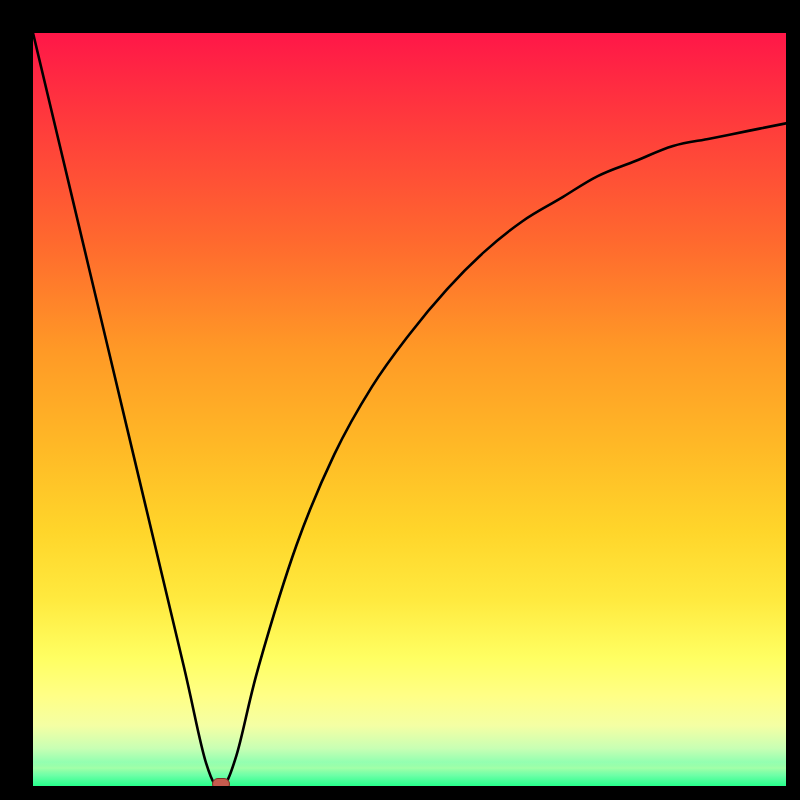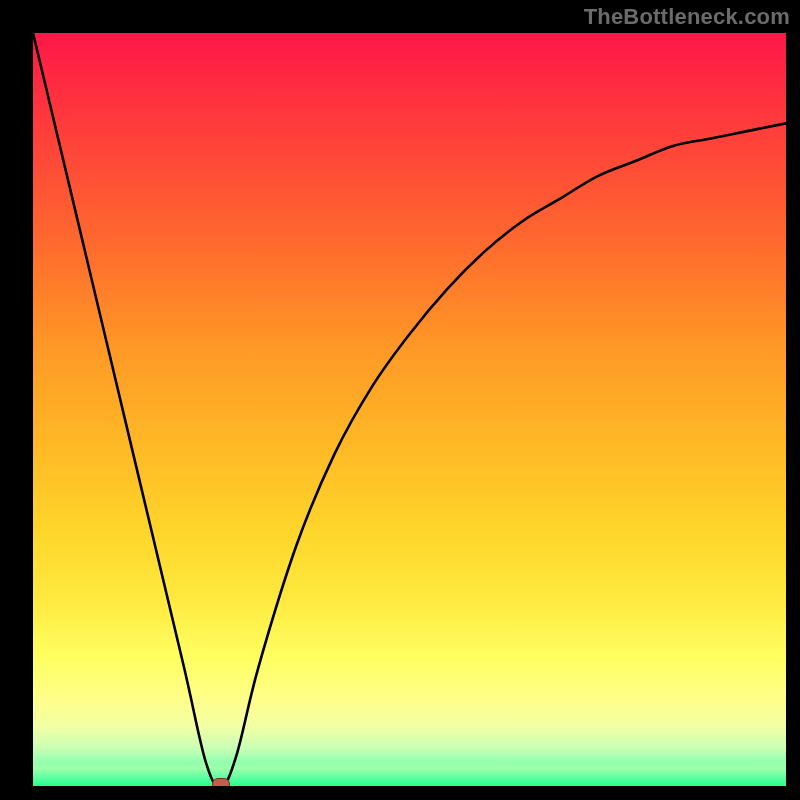--- a/index.html
+++ b/index.html
@@ -74,21 +74,20 @@
     border-radius: 999px;
     background: #c65b4e;
     border: 1px solid #7a2f25;
   }
 </style>
 </head>
 <body>
 
 <div class="container">
 
-  <div class="attribution">TheBottleneck.com</div>
 
   <div class="plot">
     <div class="bg">
       <div class="bg-main"></div>
       <div class="bg-bottom-band"></div>
     </div>
 
     <svg class="curve" viewBox="0 0 753 753" preserveAspectRatio="none">
       <path id="curve-path" fill="none" stroke="#000" stroke-width="2.6" stroke-linecap="round" stroke-linejoin="round" d="M 0.00 0.00 C 6.78 28.46, 24.10 101.20, 37.65 158.13 C 51.20 215.06, 61.75 259.33, 75.30 316.26 C 88.85 373.19, 99.40 417.46, 112.95 474.39 C 126.50 531.32, 139.76 586.44, 150.60 632.52 C 161.44 678.60, 166.41 708.72, 173.19 730.41 C 179.97 752.10, 182.83 754.36, 188.25 753.00 C 193.67 751.64, 196.53 744.57, 203.31 722.88 C 210.09 701.19, 215.06 670.47, 225.90 632.52 C 236.74 594.57, 250.00 549.99, 263.55 512.04 C 277.10 474.09, 287.65 450.14, 301.20 421.68 C 314.75 393.22, 325.30 375.60, 338.85 353.91 C 352.40 332.22, 362.95 318.82, 376.50 301.20 C 390.05 283.58, 400.60 270.93, 414.15 256.02 C 427.70 241.11, 438.25 230.57, 451.80 218.37 C 465.35 206.17, 475.90 197.74, 489.45 188.25 C 503.00 178.76, 513.55 173.79, 527.10 165.66 C 540.65 157.53, 551.20 149.85, 564.75 143.07 C 578.30 136.29, 588.85 133.43, 602.40 128.01 C 615.95 122.59, 626.50 117.02, 640.05 112.95 C 653.60 108.88, 664.15 108.13, 677.70 105.42 C 691.25 102.71, 701.80 100.60, 715.35 97.89 C 728.90 95.18, 746.22 91.72, 753.00 90.36"></path>
     </svg>

